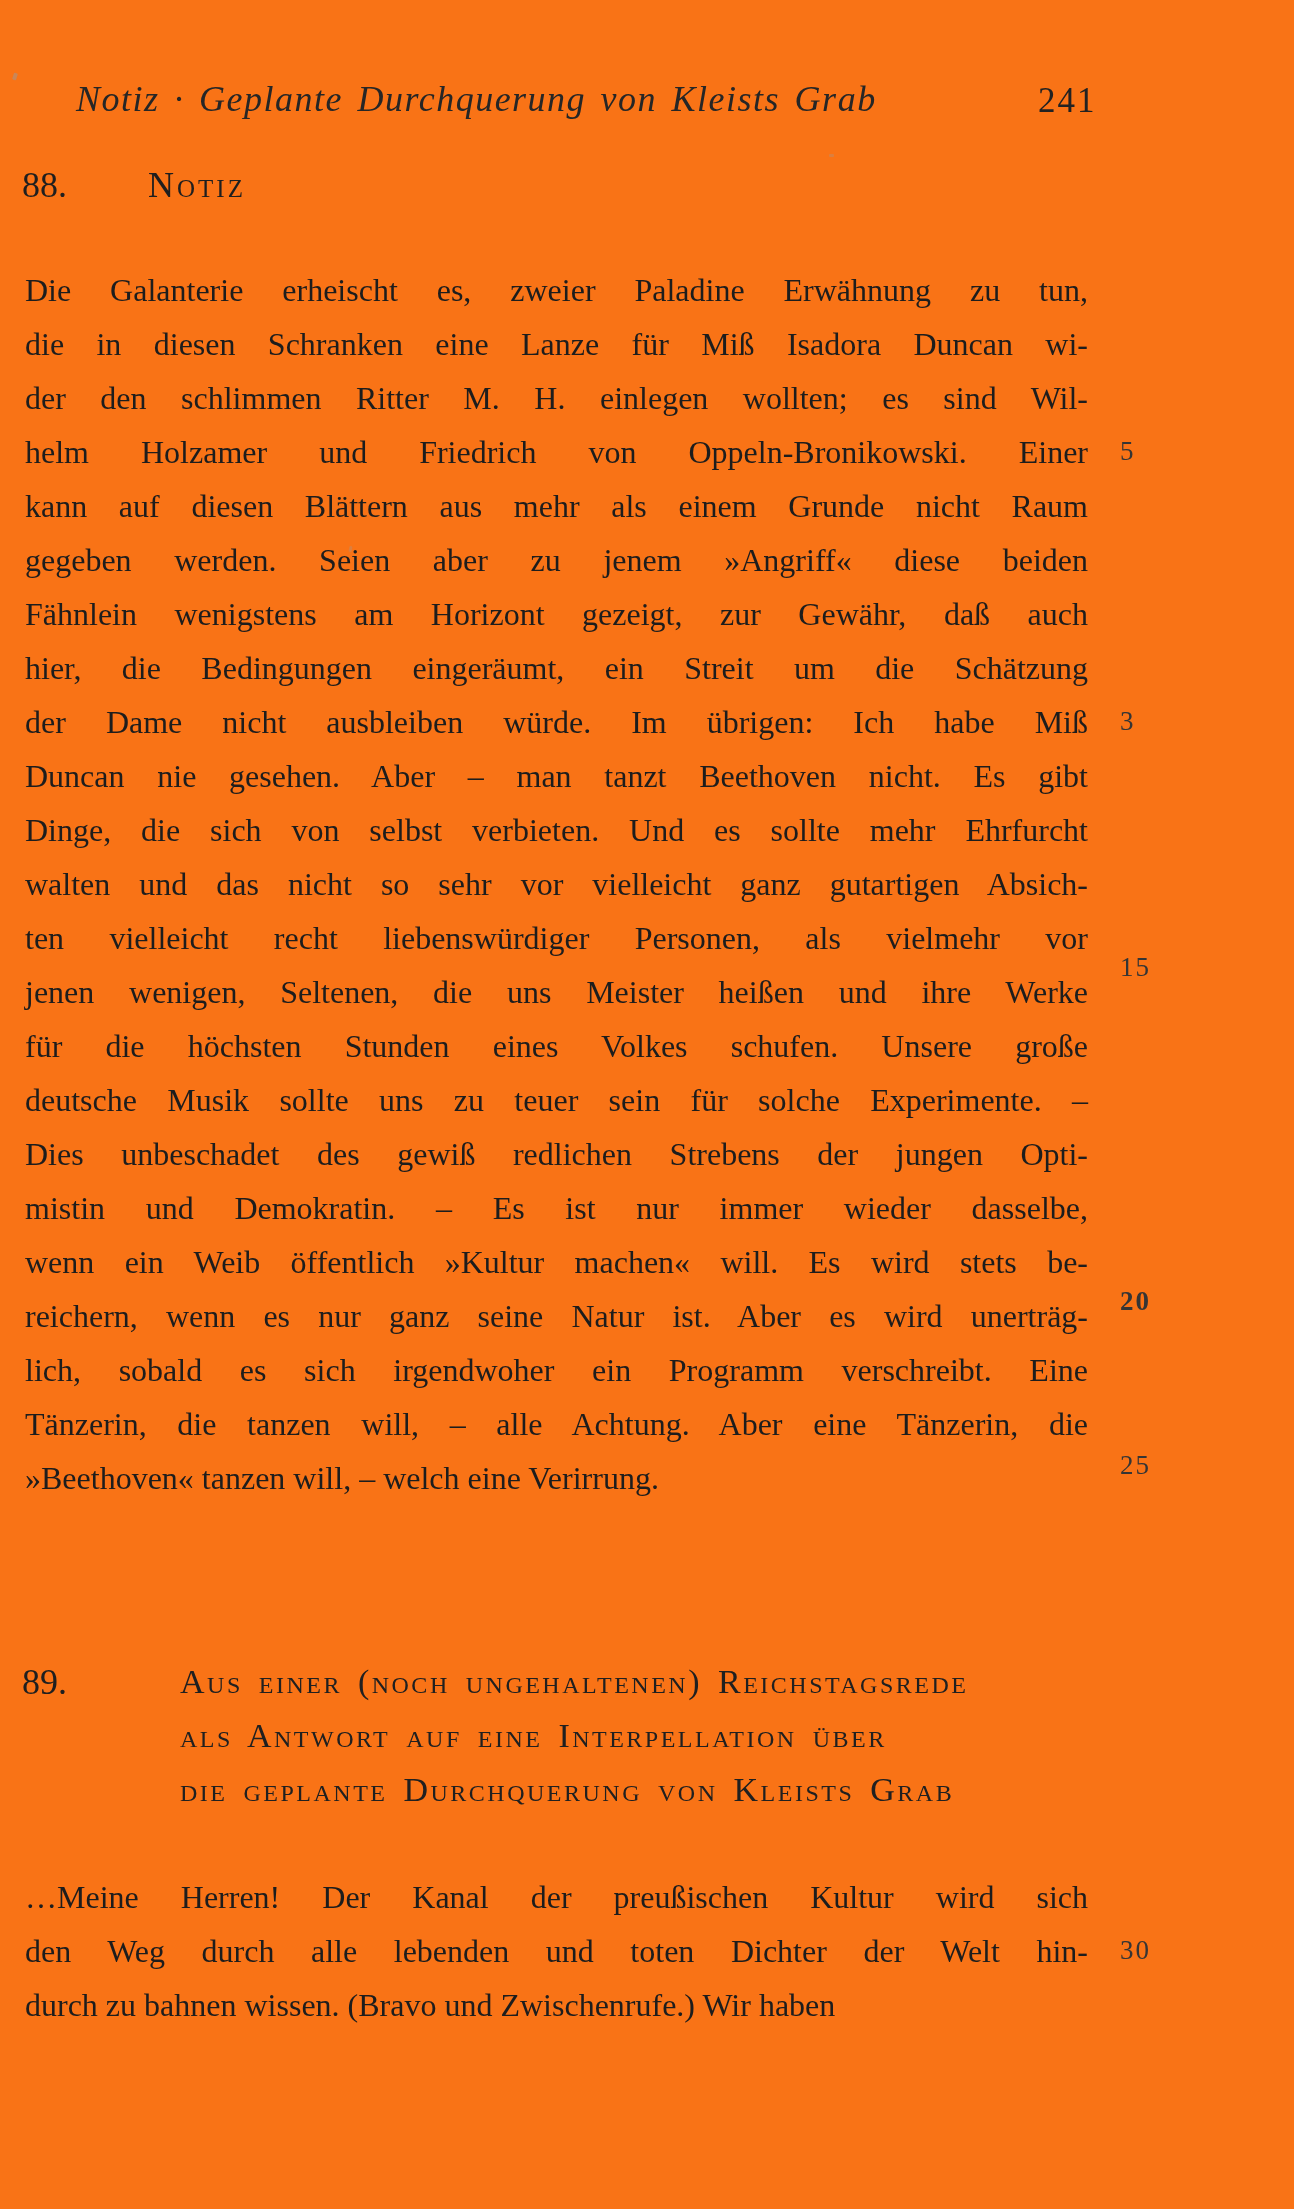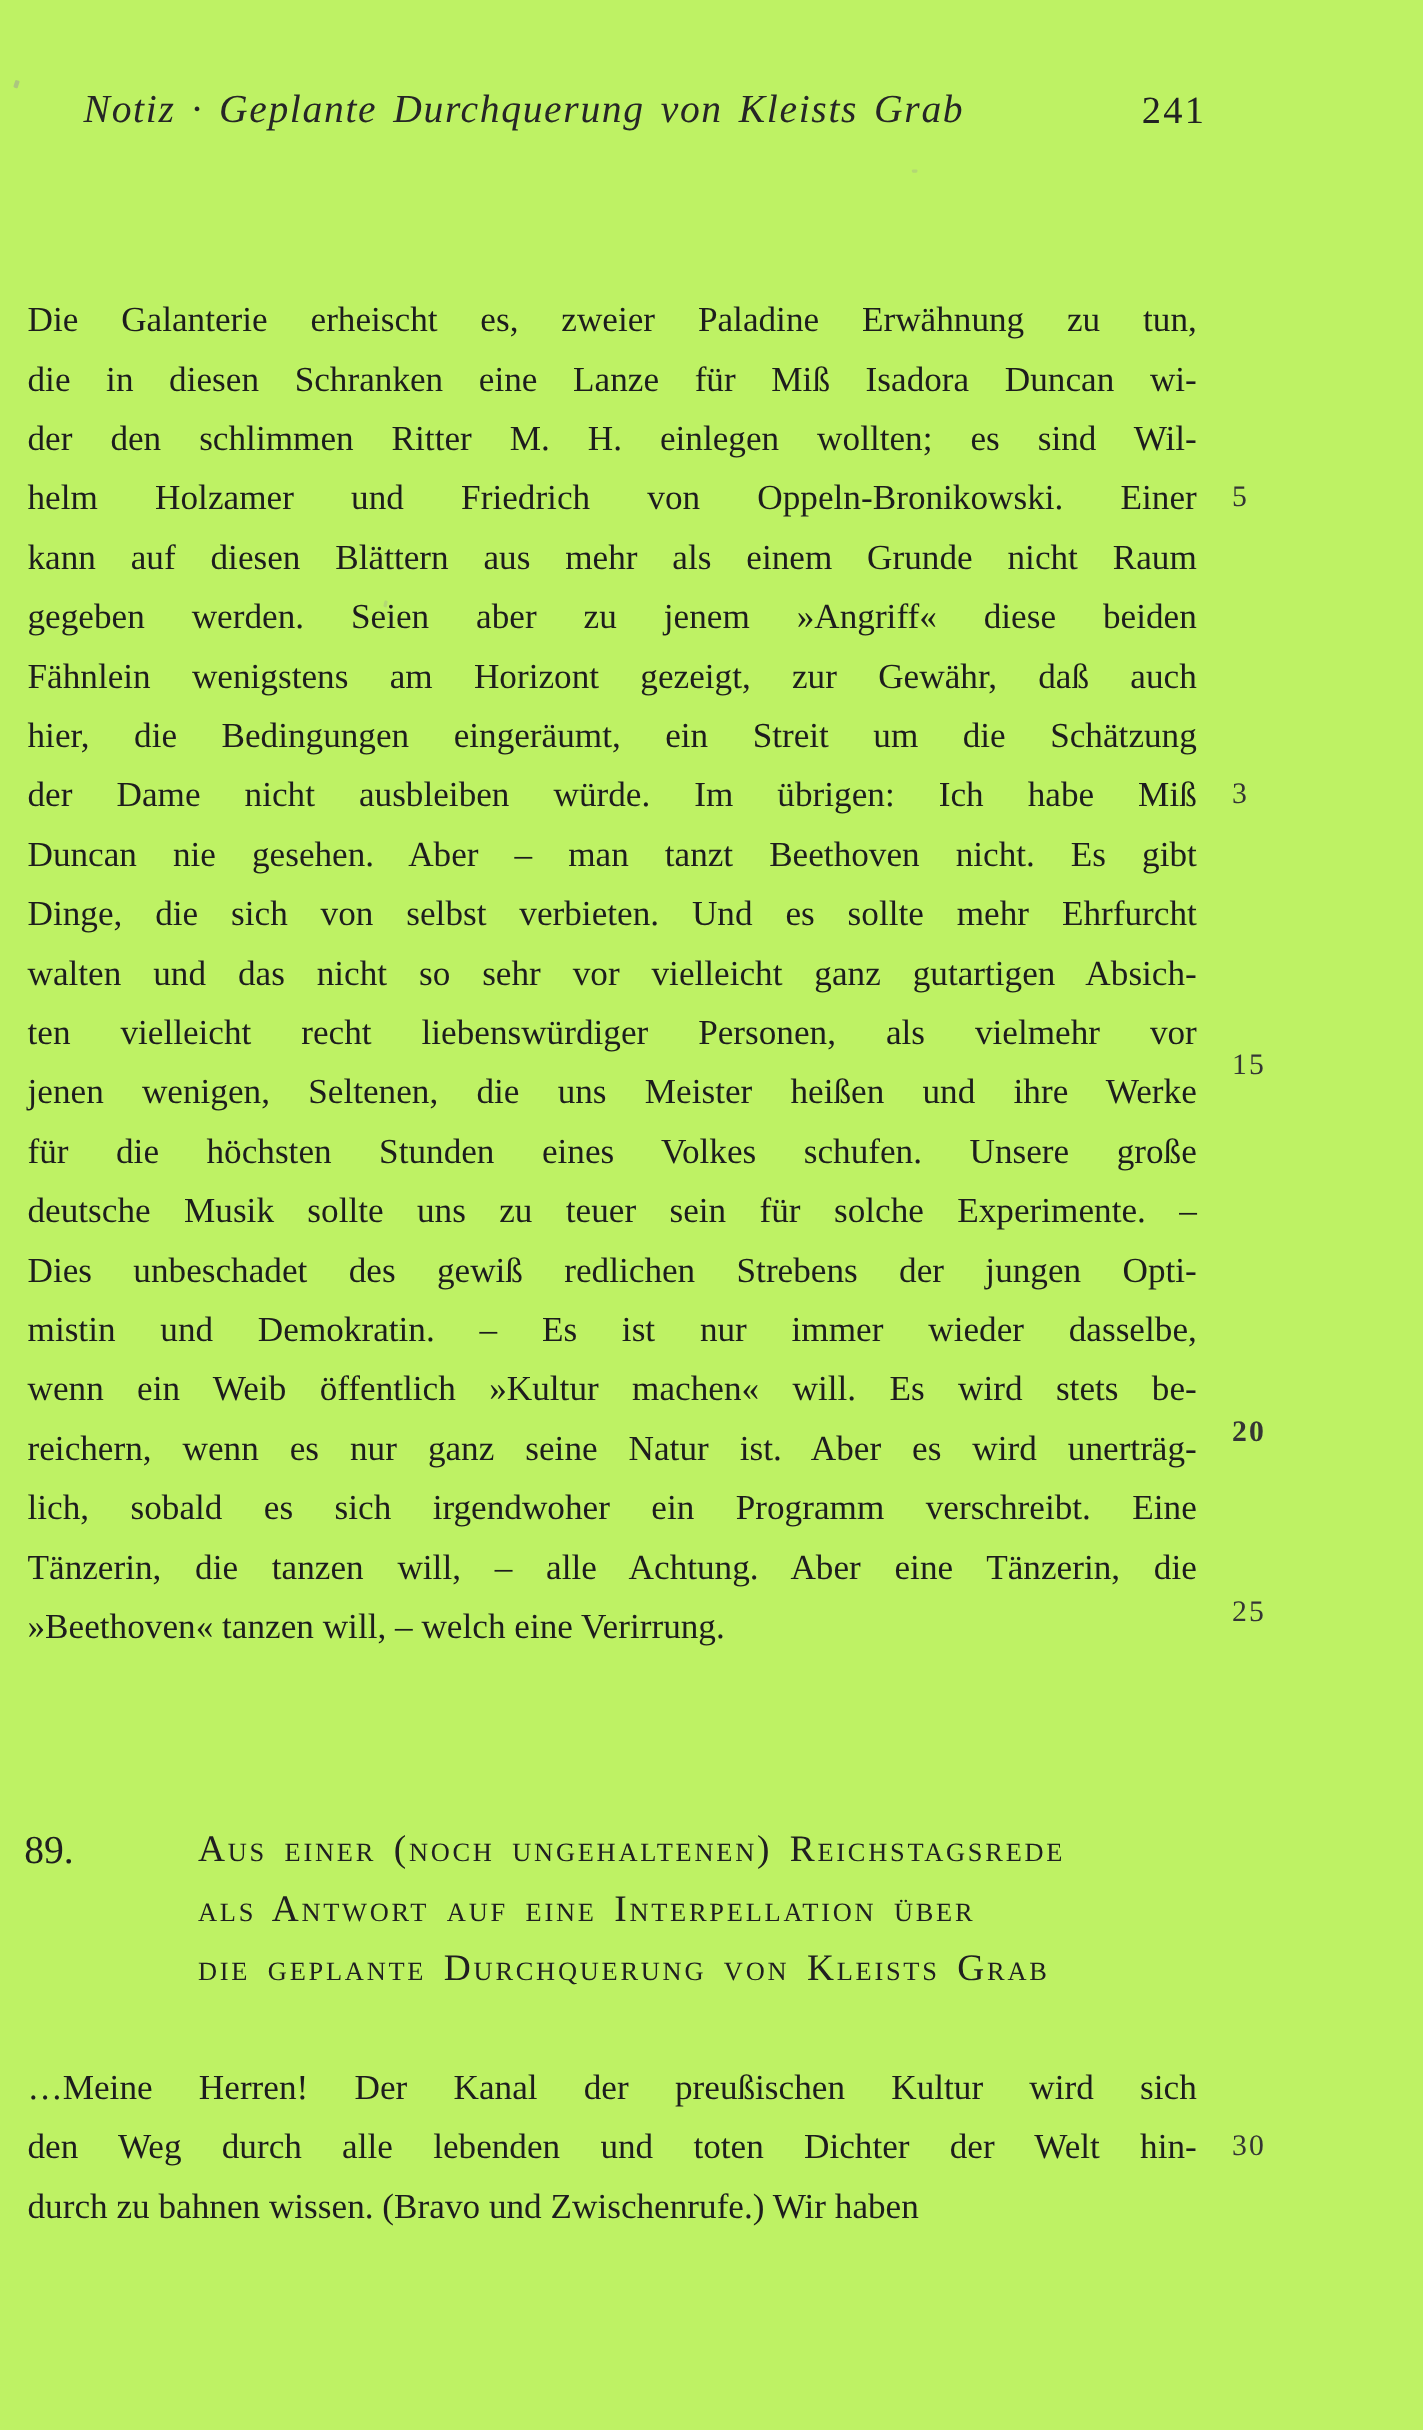--- a/index.html
+++ b/index.html
@@ -4,21 +4,21 @@
 <style>
   html, body { margin: 0; padding: 0; }
   body {
     width: 1294px; height: 2209px;
     background: #ffffff;
     overflow: hidden;
   }
   .page {
     position: relative;
     width: 1294px; height: 2209px;
-    background: #bef264;
+    background: #f97316;
     font-family: "Liberation Serif", "DejaVu Serif", serif;
     color: #1f1f1f;
   }
 
   
   .runhead {
     position: absolute; top: 76px; left: 76px;
     font-size: 36px; line-height: 46px;
     font-style: italic;
     letter-spacing: 1.5px; word-spacing: 4px;
@@ -96,20 +96,24 @@
   .art3 { top: 546px; left: 349px; width: 3px; height: 6px; transform: rotate(12deg); opacity: 0.3; }
 </style>
 </head>
 <body>
 
 <div class="page">
 
   <div class="runhead">Notiz · Geplante Durchquerung von Kleists Grab</div>
   <div class="pagenum">241</div>
 
+  <div class="h88">
+    <span class="secnum">88.</span>
+    <span class="sectitle">Notiz</span>
+  </div>
 
   <div class="para para1">
     <div class="ln">Die Galanterie erheischt es, zweier Paladine Erwähnung zu tun,</div>
     <div class="ln">die in diesen Schranken eine Lanze für Miß Isadora Duncan wi-</div>
     <div class="ln">der den schlimmen Ritter M. H. einlegen wollten; es sind Wil-</div>
     <div class="ln">helm Holzamer und Friedrich von Oppeln-Bronikowski. Einer</div>
     <div class="ln">kann auf diesen Blättern aus mehr als einem Grunde nicht Raum</div>
     <div class="ln">gegeben werden. Seien aber zu jenem »Angriff« diese beiden</div>
     <div class="ln">Fähnlein wenigstens am Horizont gezeigt, zur Gewähr, daß auch</div>
     <div class="ln">hier, die Bedingungen eingeräumt, ein Streit um die Schätzung</div>

